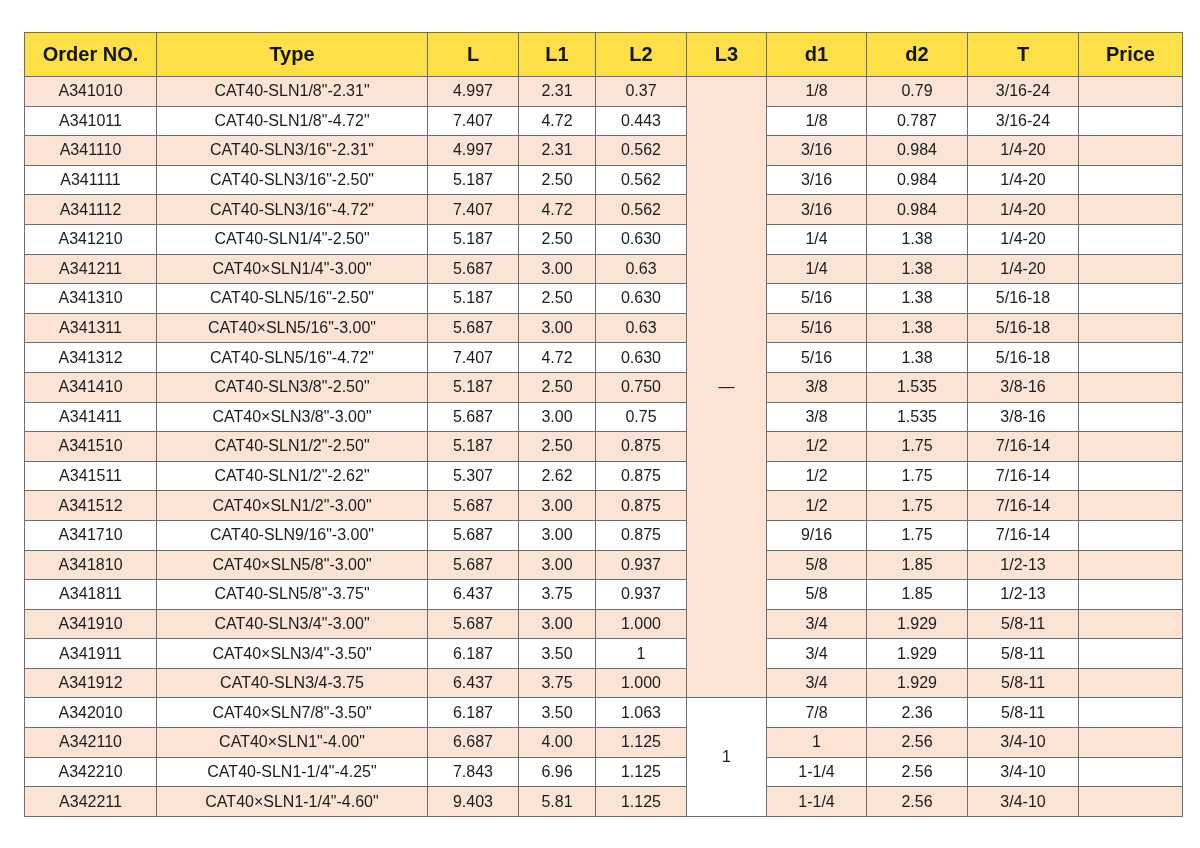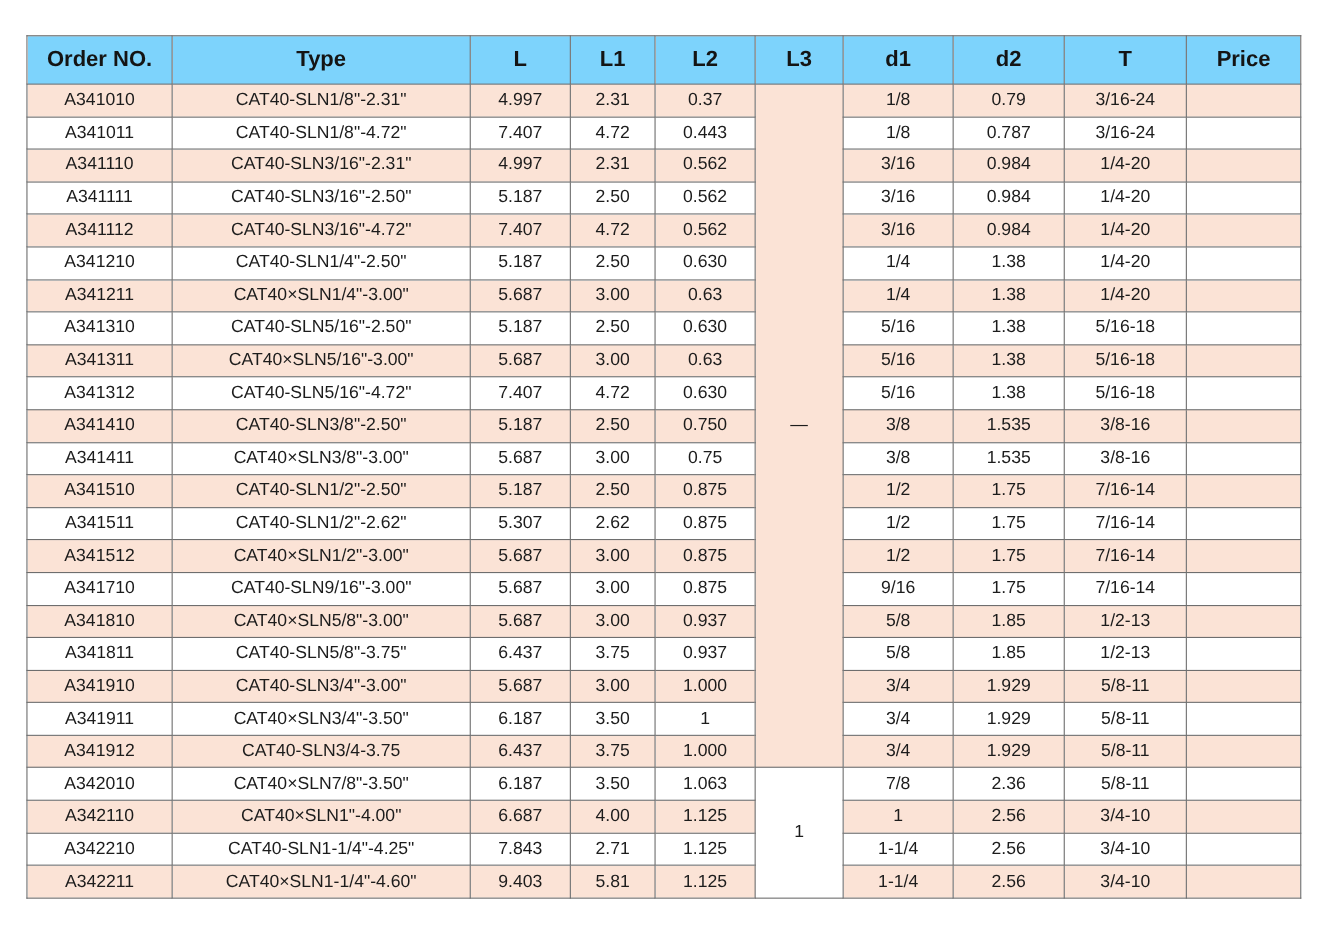--- a/index.html
+++ b/index.html
@@ -27,21 +27,21 @@
   .spec-table th, .spec-table td {
     border: 1px solid #6e6e6e;
     text-align: center;
     vertical-align: middle;
     padding: 0;
     white-space: nowrap;
     overflow: hidden;
   }
   .spec-table th {
     height: 43px;
-    background: #7dd3fc;
+    background: #fde047;
     color: #141414;
     font-weight: bold;
     font-size: 20px;
   }
   .spec-table td {
     height: 28.6px;
     font-size: 16px;
     color: #1c1c1c;
   }
   .spec-table tr.row-odd td { background: #fbe3d6; }
@@ -332,21 +332,21 @@
         <td>1.125</td>
         <td>1</td>
         <td>2.56</td>
         <td>3/4-10</td>
         <td></td>
       </tr>
       <tr class="row-even">
         <td>A342210</td>
         <td>CAT40-SLN1-1/4"-4.25"</td>
         <td>7.843</td>
-        <td>2.71</td>
+        <td>6.96</td>
         <td>1.125</td>
         <td>1-1/4</td>
         <td>2.56</td>
         <td>3/4-10</td>
         <td></td>
       </tr>
       <tr class="row-odd">
         <td>A342211</td>
         <td>CAT40×SLN1-1/4"-4.60"</td>
         <td>9.403</td>

